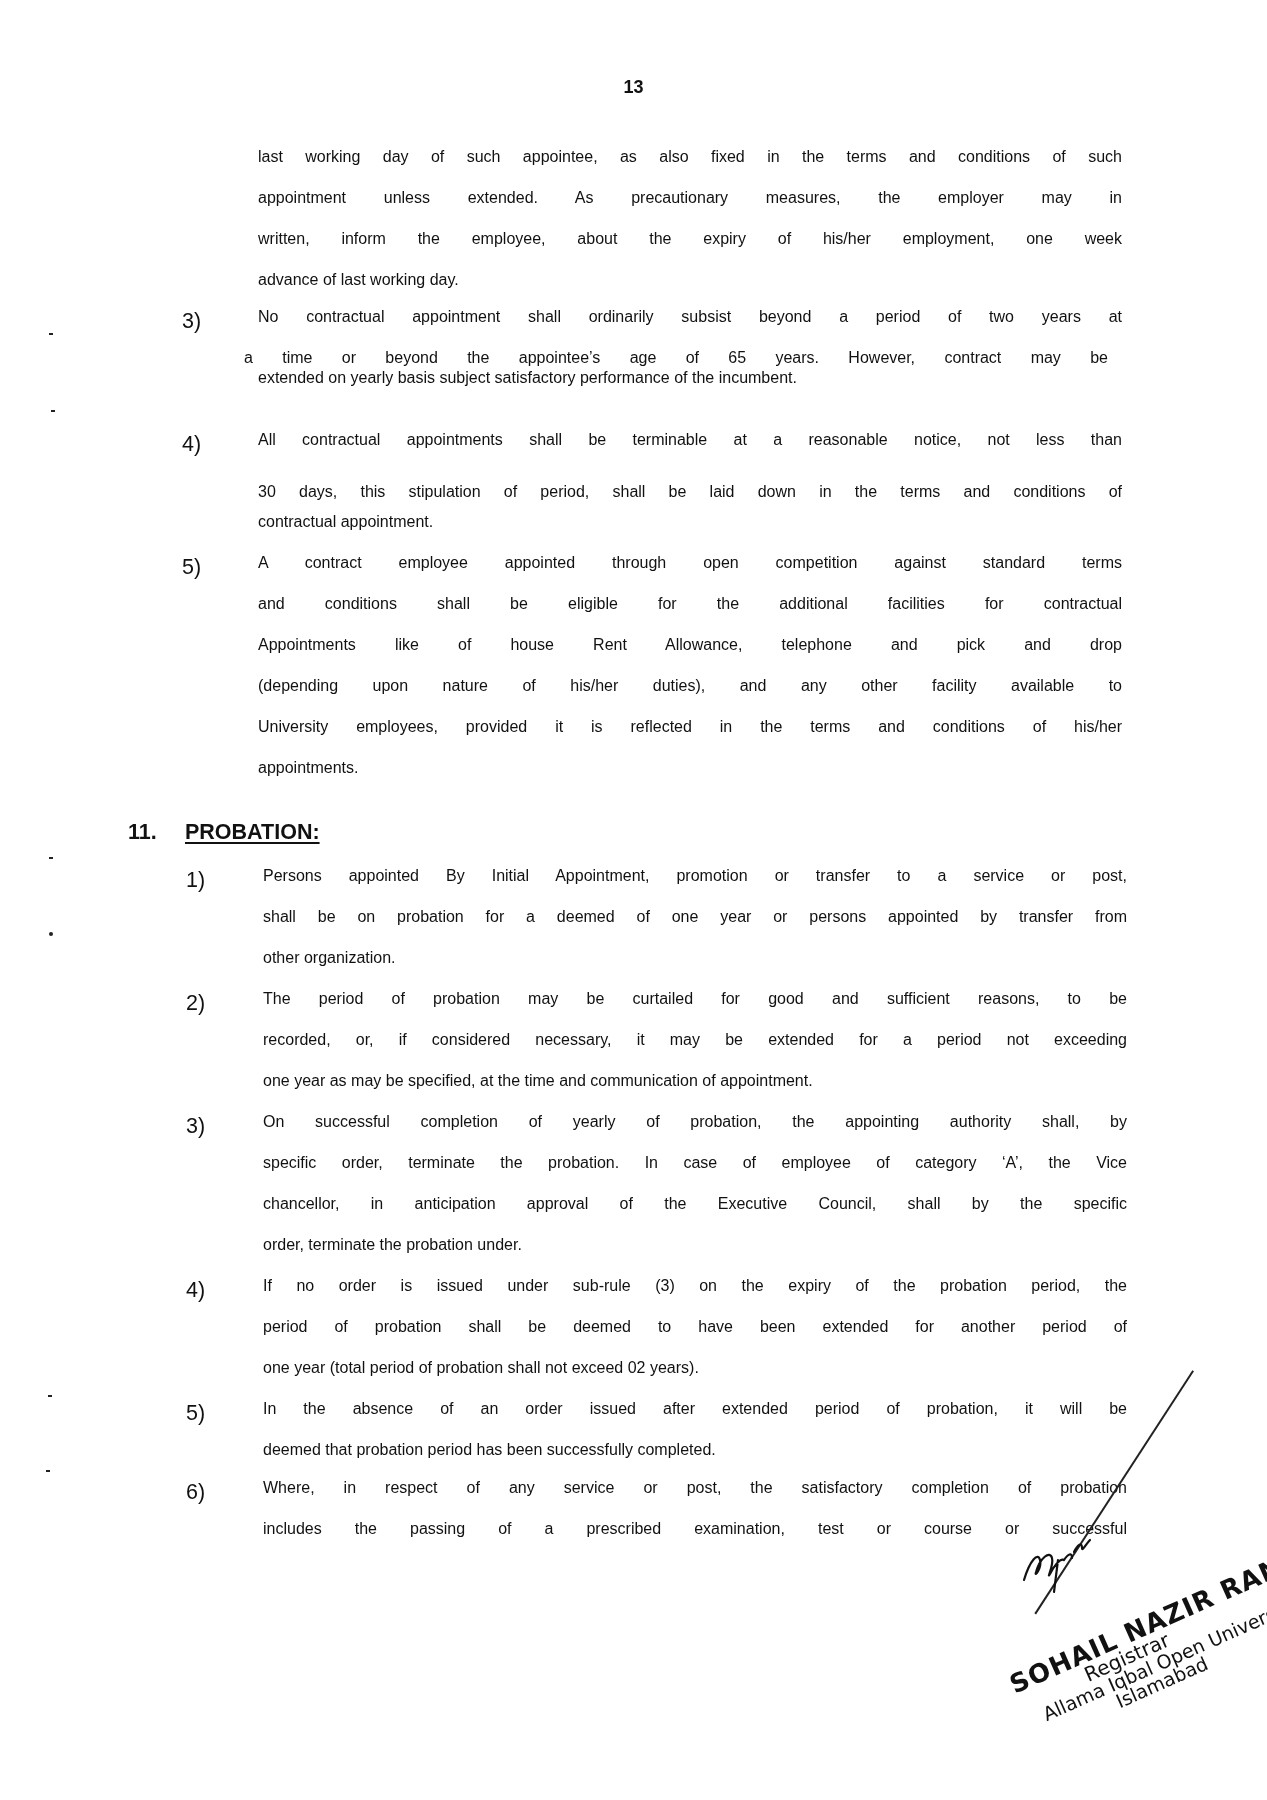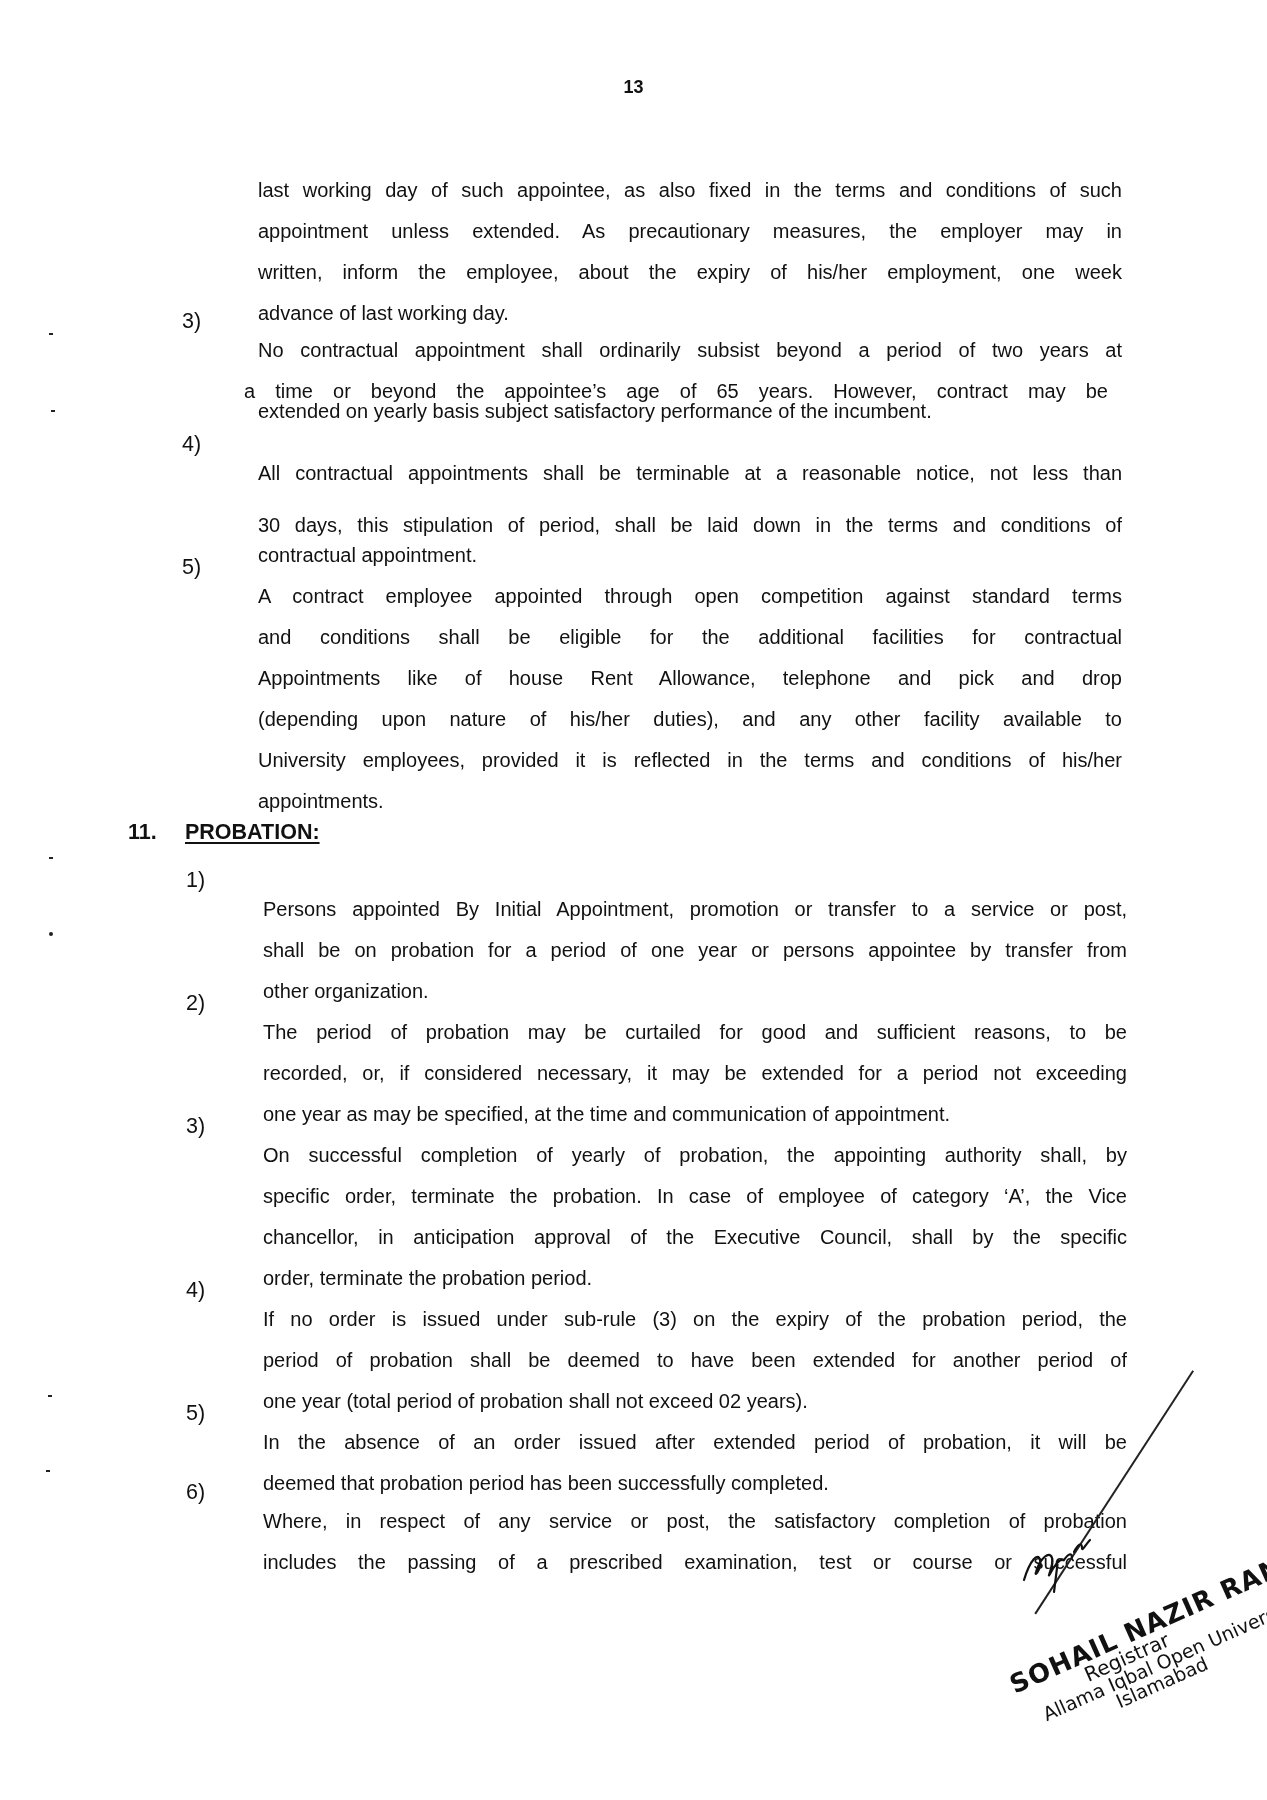--- a/index.html
+++ b/index.html
@@ -1,20 +1,20 @@
 <!DOCTYPE html>
 <html><head>
 <meta charset="utf-8">
 <style>
   html, body { margin: 0; padding: 0; background: #ffffff; }
   body { width: 1267px; height: 1800px; position: relative; overflow: hidden;
          font-family: "Liberation Sans", sans-serif; color: #111111; }
   .page-number { position: absolute; left: 0; width: 1267px; top: 77px;
                  text-align: center; font-weight: bold; font-size: 18px; }
-  .line { position: absolute; font-size: 20px; line-height: 28px; white-space: nowrap; margin-top: 33px; }
+  .line { position: absolute; font-size: 16px; line-height: 28px; white-space: nowrap; }
   .just { text-align: justify; text-align-last: justify; white-space: normal; height: 28px; overflow: hidden; }
   .label { position: absolute; font-size: 21.5px; line-height: 28px; }
   .heading-num { position: absolute; left: 128px; font-weight: bold; font-size: 21.5px; line-height: 28px; }
   .heading-text { position: absolute; left: 185px; font-weight: bold; font-size: 21.5px; line-height: 28px;
                   text-decoration: underline; text-underline-offset: 3px; }
   .mark { position: absolute; width: 4px; height: 2px; background: #222; }
   .stamp { position: absolute; transform-origin: left top; color: #111; font-family: "DejaVu Sans", sans-serif; }
   .diag { position: absolute; height: 1.5px; background: #222; transform-origin: left center; }
   .sig { position: absolute; }
 </style>
@@ -56,37 +56,37 @@
   </div>
 
   <div>
     <div class="heading-num" style="top:818px;">11.</div>
     <div class="heading-text" style="top:818px;">PROBATION:</div>
   </div>
 
   <div>
     <div class="label" style="left:186px; top:866px;">1)</div>
     <div class="line just" style="left:263px; width:864px; top:862px;">Persons appointed By Initial Appointment, promotion or transfer to a service or post,</div>
-    <div class="line just" style="left:263px; width:864px; top:903px;">shall be on probation for a period of one year or persons appointee by transfer from</div>
+    <div class="line just" style="left:263px; width:864px; top:903px;">shall be on probation for a deemed of one year or persons appointed by transfer from</div>
     <div class="line" style="left:263px; top:944px;">other organization.</div>
   </div>
 
   <div>
     <div class="label" style="left:186px; top:989px;">2)</div>
     <div class="line just" style="left:263px; width:864px; top:985px;">The period of probation may be curtailed for good and sufficient reasons, to be</div>
     <div class="line just" style="left:263px; width:864px; top:1026px;">recorded, or, if considered necessary, it may be extended for a period not exceeding</div>
     <div class="line" style="left:263px; top:1067px;">one year as may be specified, at the time and communication of appointment.</div>
   </div>
 
   <div>
     <div class="label" style="left:186px; top:1112px;">3)</div>
     <div class="line just" style="left:263px; width:864px; top:1108px;">On successful completion of yearly of probation, the appointing authority shall, by</div>
     <div class="line just" style="left:263px; width:864px; top:1149px;">specific order, terminate the probation. In case of employee of category ‘A’, the Vice</div>
     <div class="line just" style="left:263px; width:864px; top:1190px;">chancellor, in anticipation approval of the Executive Council, shall by the specific</div>
-    <div class="line" style="left:263px; top:1231px;">order, terminate the probation period.</div>
+    <div class="line" style="left:263px; top:1231px;">order, terminate the probation under.</div>
   </div>
 
   <div>
     <div class="label" style="left:186px; top:1276px;">4)</div>
     <div class="line just" style="left:263px; width:864px; top:1272px;">If no order is issued under sub-rule (3) on the expiry of the probation period, the</div>
     <div class="line just" style="left:263px; width:864px; top:1313px;">period of probation shall be deemed to have been extended for another period of</div>
     <div class="line" style="left:263px; top:1354px;">one year (total period of probation shall not exceed 02 years).</div>
   </div>
 
   <div>

